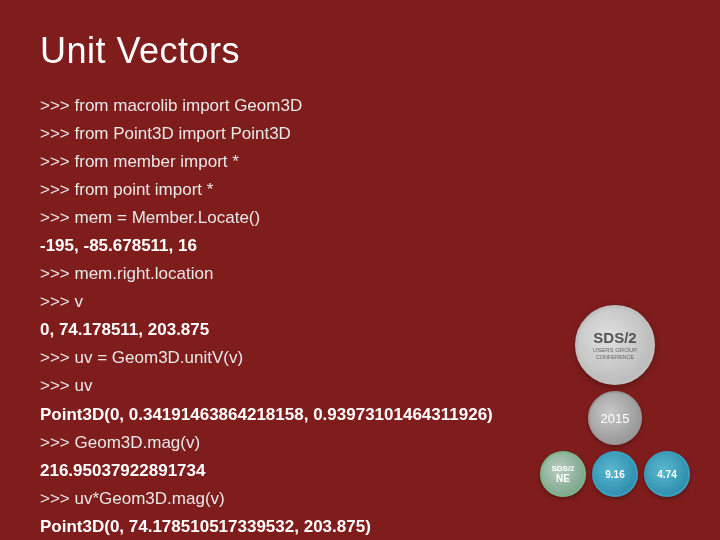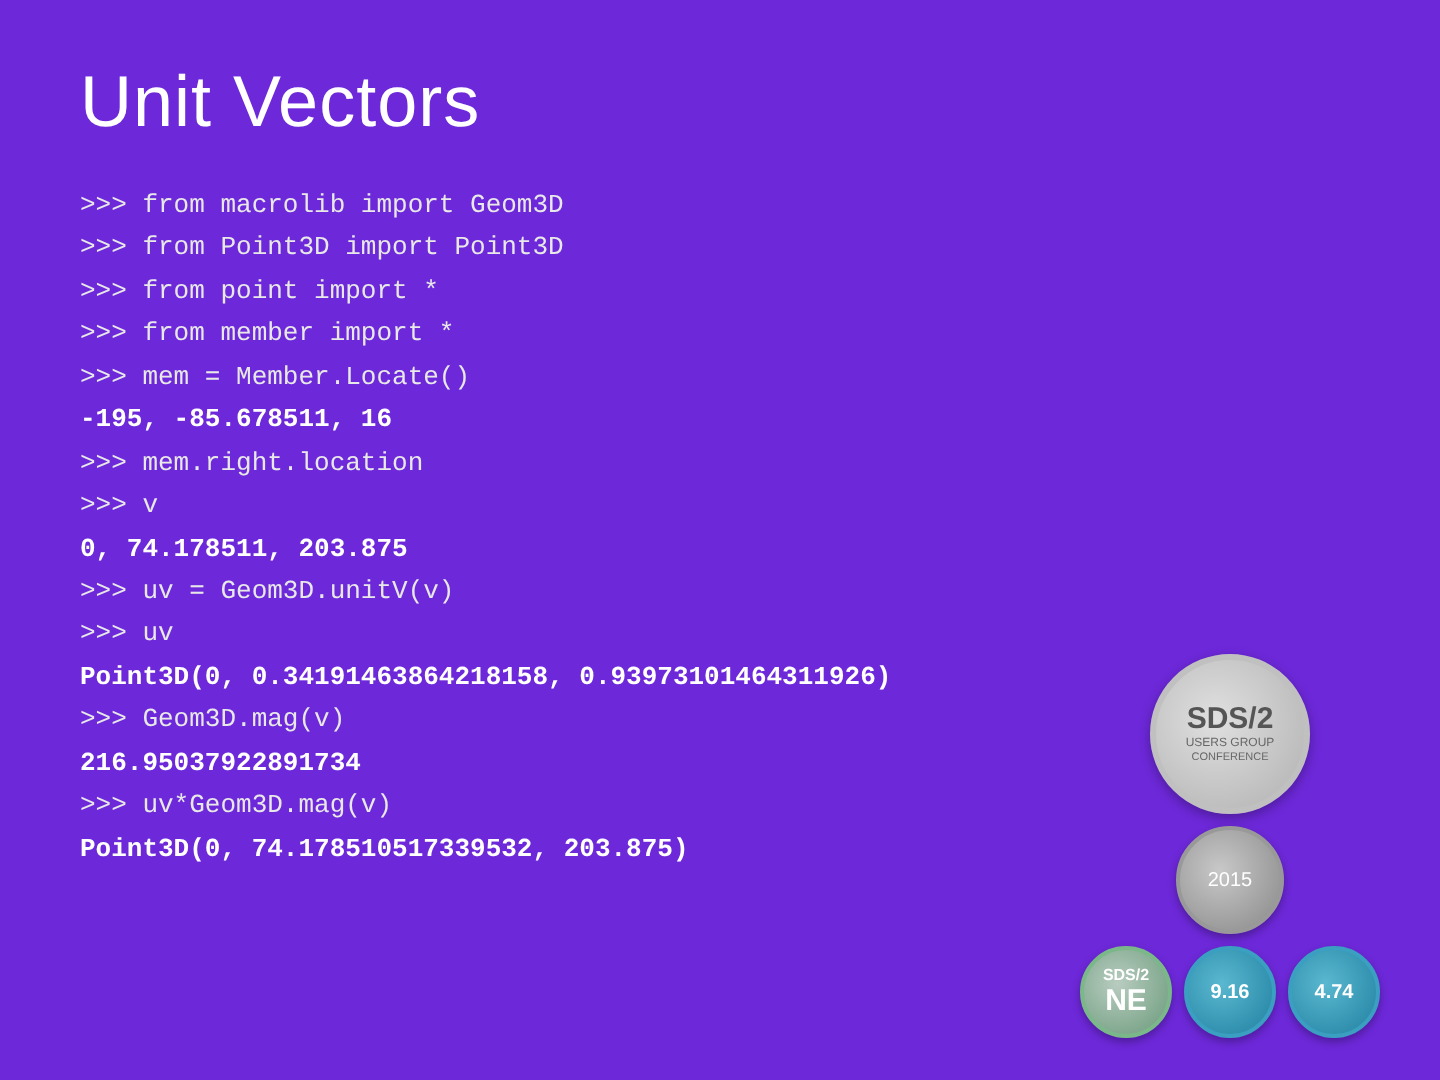--- a/index.html
+++ b/index.html
@@ -6,49 +6,49 @@
     body {
       width: 720px;
       height: 540px;
       background-color: #7a7f84;
       font-family: 'Segoe UI', Arial, sans-serif;
       overflow: hidden;
     }
     .slide {
       width: 720px;
       height: 540px;
-      background-color: #6d28d9;
+      background-color: #7f1d1d;
       position: relative;
       padding: 30px 40px;
     }
     .title {
       color: #ffffff;
       font-size: 36px;
       font-weight: 300;
       margin-bottom: 20px;
       letter-spacing: 0.5px;
     }
     .code-block {
       color: #e8e8e8;
-      font-family: Liberation Mono, monospace;
-      font-size: 13px;
+      font-family: Liberation Sans, sans-serif;
+      font-size: 17px;
       line-height: 1.65;
     }
     .code-line {
       display: block;
     }
     .highlight {
       color: #ffffff;
       font-weight: bold;
     }
 
     
     .badges {
       position: absolute;
-      bottom: 21px;
+      bottom: 43px;
       right: 30px;
       display: flex;
       flex-direction: column;
       align-items: center;
       gap: 6px;
     }
 
     
     .sds2-badge {
       width: 80px;
@@ -85,21 +85,21 @@
       height: 54px;
       border-radius: 50%;
       background: radial-gradient(circle at 40% 40%, #c8c8c8, #888);
       display: flex;
       align-items: center;
       justify-content: center;
       border: 2px solid #999;
       box-shadow: 0 2px 4px rgba(0,0,0,0.3);
     }
     .year-text {
-      font-size: 10px;
+      font-size: 13px;
       font-weight: normal;
       color: #fff;
     }
 
     
     .version-row {
       display: flex;
       gap: 6px;
       align-items: center;
     }
@@ -116,21 +116,21 @@
       justify-content: center;
       border: 2px solid #7ab88a;
       box-shadow: 0 2px 4px rgba(0,0,0,0.3);
     }
     .ne-text {
       font-size: 8px;
       color: #fff;
       font-weight: bold;
     }
     .ne-sub {
-      font-size: 15px;
+      font-size: 10px;
       color: #fff;
       font-weight: bold;
     }
 
     
     .ver-badge {
       width: 46px;
       height: 46px;
       border-radius: 50%;
       background: radial-gradient(circle at 40% 40%, #5ab8d0, #2080a0);
@@ -148,22 +148,22 @@
   </style>
 </head>
 <body>
 
 <div class="slide">
   <h1 class="title">Unit Vectors</h1>
 
   <div class="code-block">
     <span class="code-line">&gt;&gt;&gt; from macrolib import Geom3D</span>
     <span class="code-line">&gt;&gt;&gt; from Point3D import Point3D</span>
+    <span class="code-line">&gt;&gt;&gt; from member import *</span>
     <span class="code-line">&gt;&gt;&gt; from point import *</span>
-    <span class="code-line">&gt;&gt;&gt; from member import *</span>
     <span class="code-line">&gt;&gt;&gt; mem = Member.Locate()</span>
     <span class="code-line highlight">-195, -85.678511, 16</span>
     <span class="code-line">&gt;&gt;&gt; mem.right.location</span>
     <span class="code-line">&gt;&gt;&gt; v</span>
     <span class="code-line highlight">0, 74.178511, 203.875</span>
     <span class="code-line">&gt;&gt;&gt; uv = Geom3D.unitV(v)</span>
     <span class="code-line">&gt;&gt;&gt; uv</span>
     <span class="code-line highlight">Point3D(0, 0.34191463864218158, 0.93973101464311926)</span>
     <span class="code-line">&gt;&gt;&gt; Geom3D.mag(v)</span>
     <span class="code-line highlight">216.95037922891734</span>

